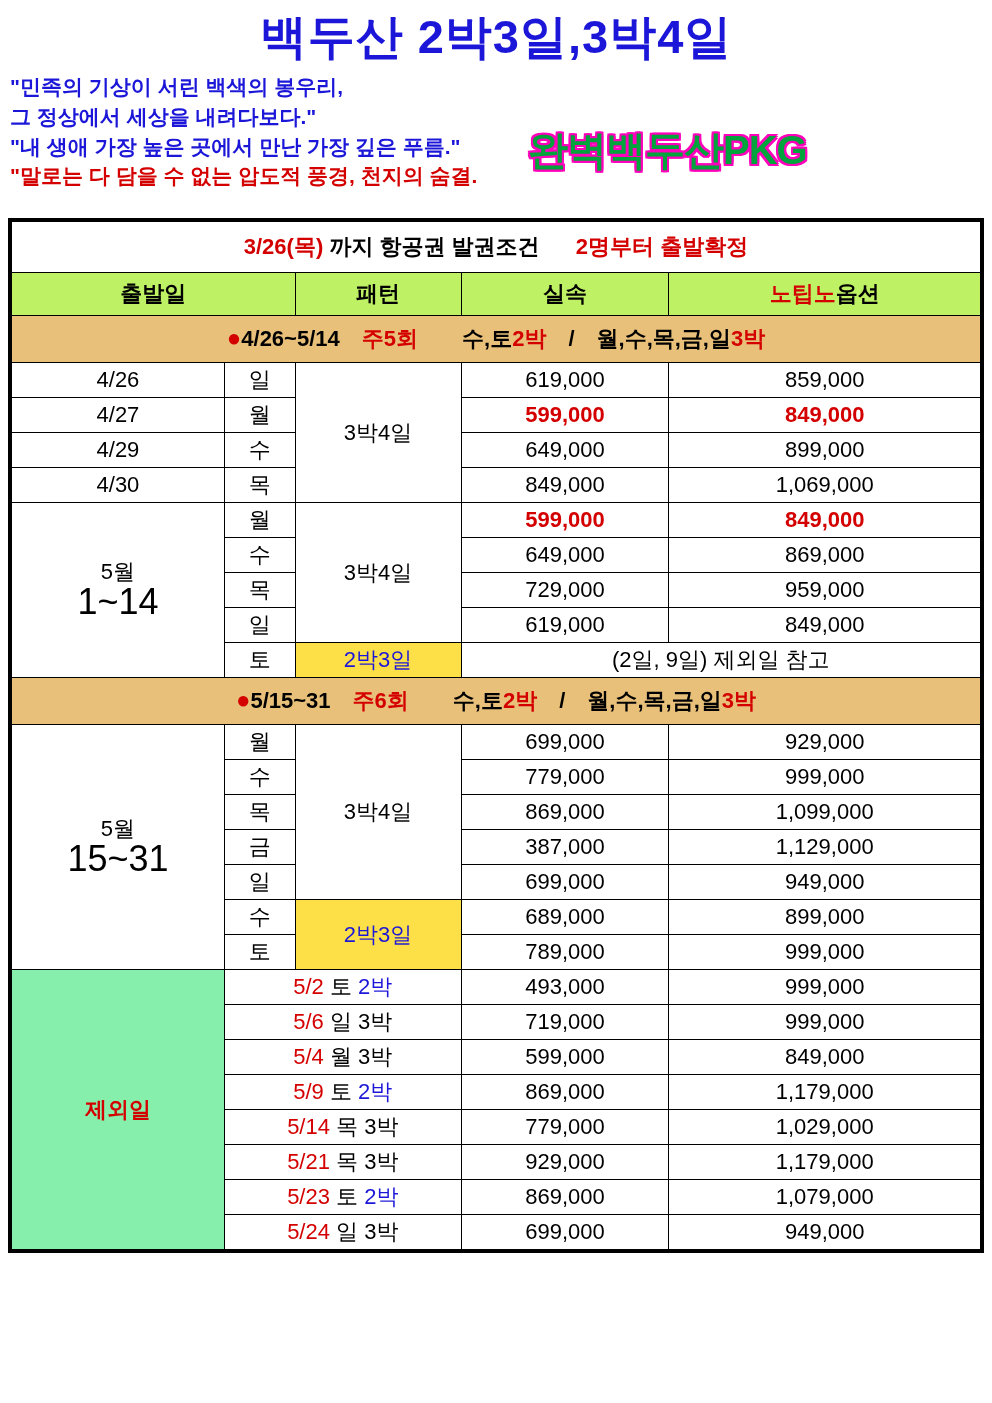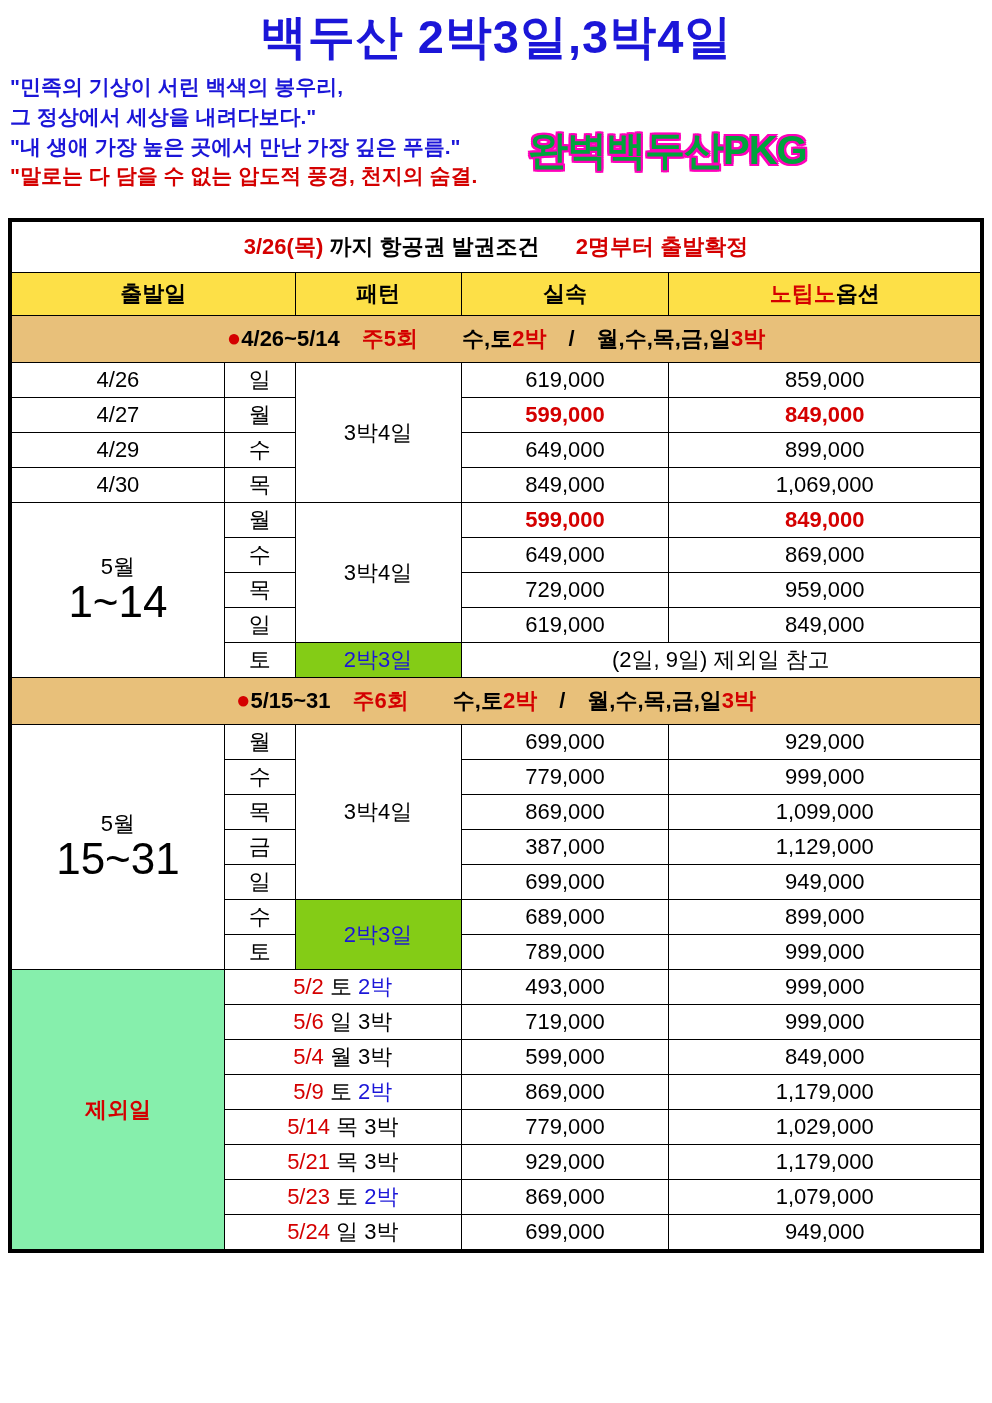--- a/index.html
+++ b/index.html
@@ -103,21 +103,21 @@
     height: 46px;
     font-size: 27px;
     font-weight: bold;
   }
   .notice .nred { color: #d40000; }
   .notice .nblk { color: #000; }
   .notice .ngap { display: inline-block; width: 24px; }
 
   
   .colhead td {
-    background: #fde047;
+    background: #bef264;
     font-size: 23px;
     font-weight: bold;
     height: 38px;
   }
   .colhead .opt-red { color: #d40000; }
 
   
   .band td {
     background: #e8c07a;
     font-size: 27px;
@@ -133,28 +133,28 @@
 
   .date-big {
     font-size: 34px;
     font-weight: normal;
   }
   .month-cell {
     font-size: 44px;
     line-height: 1.05;
     font-weight: normal;
   }
-  .month-cell .rng { font-size: 44px; display: block; }
+  .month-cell .rng { font-size: 36px; display: block; }
 
   .price { font-size: 23px; border-radius: 15px; }
   .price-red { color: #d40000; font-weight: bold; font-size: 26px; }
 
   .pattern { font-size: 21px; }
   .pat-2bak {
-    background: #84cc16;
+    background: #fde047;
     color: #1b16d8;
     font-size: 20px;
   }
   .note-cell { font-size: 21px; }
 
   .dow { font-size: 20px; }
 
   
   .excl-label {
     background: #86efac;

